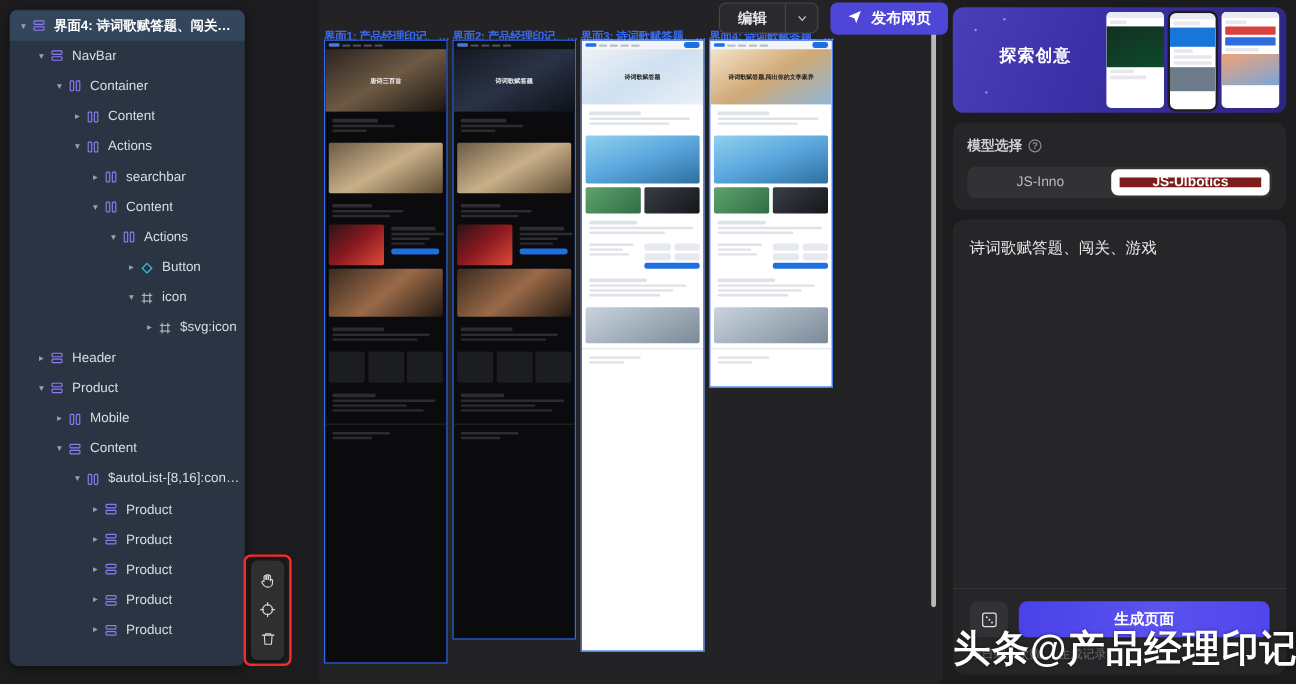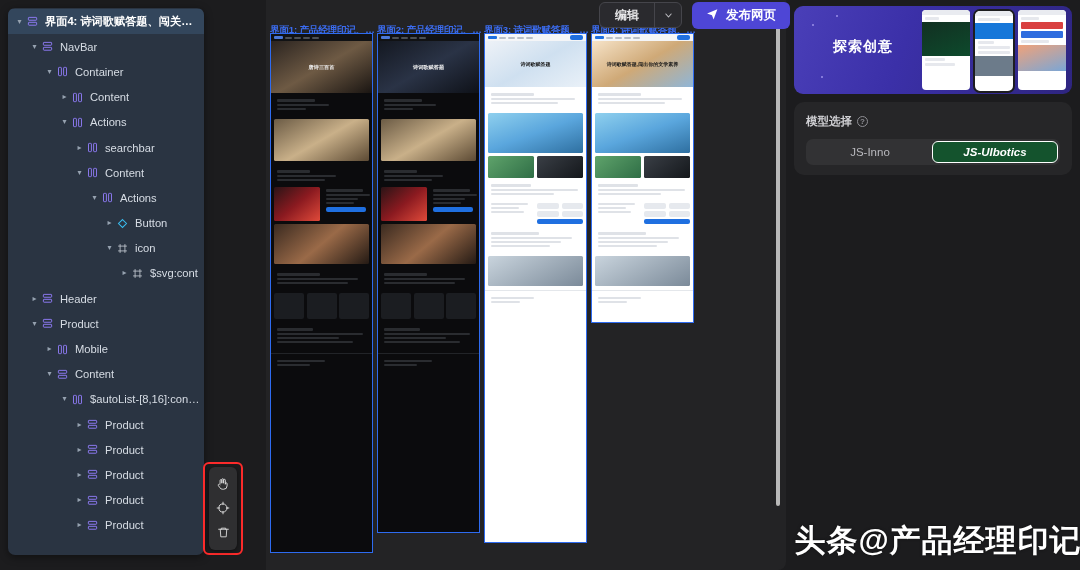--- a/index.html
+++ b/index.html
@@ -140,21 +140,21 @@
     font-size: 8px; color: #8d8d93; display: inline-flex; align-items: center; justify-content: center;
     line-height: 1; cursor: pointer;
   }
   .model-tabs {
     margin-top: 10px; display: flex; background: #323234; border-radius: 7px; padding: 2px; height: 26px;
   }
   .model-tab {
     flex: 1; display: flex; align-items: center; justify-content: center;
     font-size: 11.5px; color: #b9b9be; border-radius: 6px; cursor: pointer;
   }
-  .model-tab.active { background: #14532d; color: #ffffff; font-weight: bold; border: 1px solid #ffffff; font-style: italic; }
+  .model-tab.active { background: #7f1d1d; color: #ffffff; font-weight: bold; border: 7px solid #ffffff; }
   .plat-row { margin-top: 9px; display: flex; }
   .plat {
     flex: 1; display: flex; align-items: center; justify-content: center; gap: 7px;
     font-size: 11.5px; color: #a9a9ae; cursor: pointer;
   }
   .plat.active { color: #8d83f0; }
 
   .prompt-card {
     background: #262628; border-radius: 10px; flex: 1; display: flex; flex-direction: column;
     padding: 14px 14px 10px 14px; min-height: 0; position: relative;
@@ -288,21 +288,21 @@
           </span>
           <span class="tlabel">icon</span>
         </div>
         <div class="tree-row" style="padding-left: 111px;">
           <span class="caret">▸</span>
           <span class="ticon">
             <svg width="11" height="11" viewBox="0 0 16 16" fill="none" stroke="#c3c9d2" stroke-width="1.2">
     <path d="M4.5 1.6v12.8M11.5 1.6v12.8M1.6 4.5h12.8M1.6 11.5h12.8"></path>
             </svg>
           </span>
-          <span class="tlabel">$svg:cont</span>
+          <span class="tlabel">$svg:icon</span>
         </div>
         <div class="tree-row" style="padding-left: 21px;">
           <span class="caret">▸</span>
           <span class="ticon">
             <svg width="11" height="11" viewBox="0 0 16 16" fill="none" stroke="#8f7bf5" stroke-width="1.4">
       <rect x="2" y="2" width="12" height="4.2" rx="1"></rect>
               <rect x="2" y="9.2" width="12" height="4.2" rx="1"></rect>
             </svg>
           </span>
           <span class="tlabel">Header</span>
@@ -716,16 +716,35 @@
       <div class="card-label">
         <span>模型选择</span>
         <span class="help-dot">?</span>
       </div>
       <div class="model-tabs" id="model-tabs">
           <div class="model-tab">JS-Inno</div>
           <div class="model-tab active">JS-UIbotics</div>
         </div>
     </div>
 
+    <div class="prompt-card">
+      <div class="prompt-text" placeholder="请输入你的创意描述">诗词歌赋答题、闯关、游戏</div>
+      <div class="prompt-sep"></div>
+      <div class="prompt-foot">
+        <div class="dice-btn">
+          <svg width="15" height="15" viewBox="0 0 24 24" fill="none" stroke="#e2e2e6" stroke-width="1.6">
+            <rect x="3" y="3" width="18" height="18" rx="3"></rect>
+            <circle cx="8.5" cy="8.5" r="1.3" fill="#e2e2e6" stroke="none"></circle>
+            <circle cx="15.5" cy="15.5" r="1.3" fill="#e2e2e6" stroke="none"></circle>
+            <circle cx="12" cy="12" r="1.3" fill="#e2e2e6" stroke="none"></circle>
+          </svg>
+        </div>
+        <div class="gen-btn">生成页面</div>
+      </div>
+      <div class="gen-hint">
+        <span>今日剩余次数</span>
+        <span>生成记录</span>
+      </div>
+    </div>
   </div>
 
   <div class="watermark">头条@产品经理印记</div>
 </div>
 
 </body></html>

